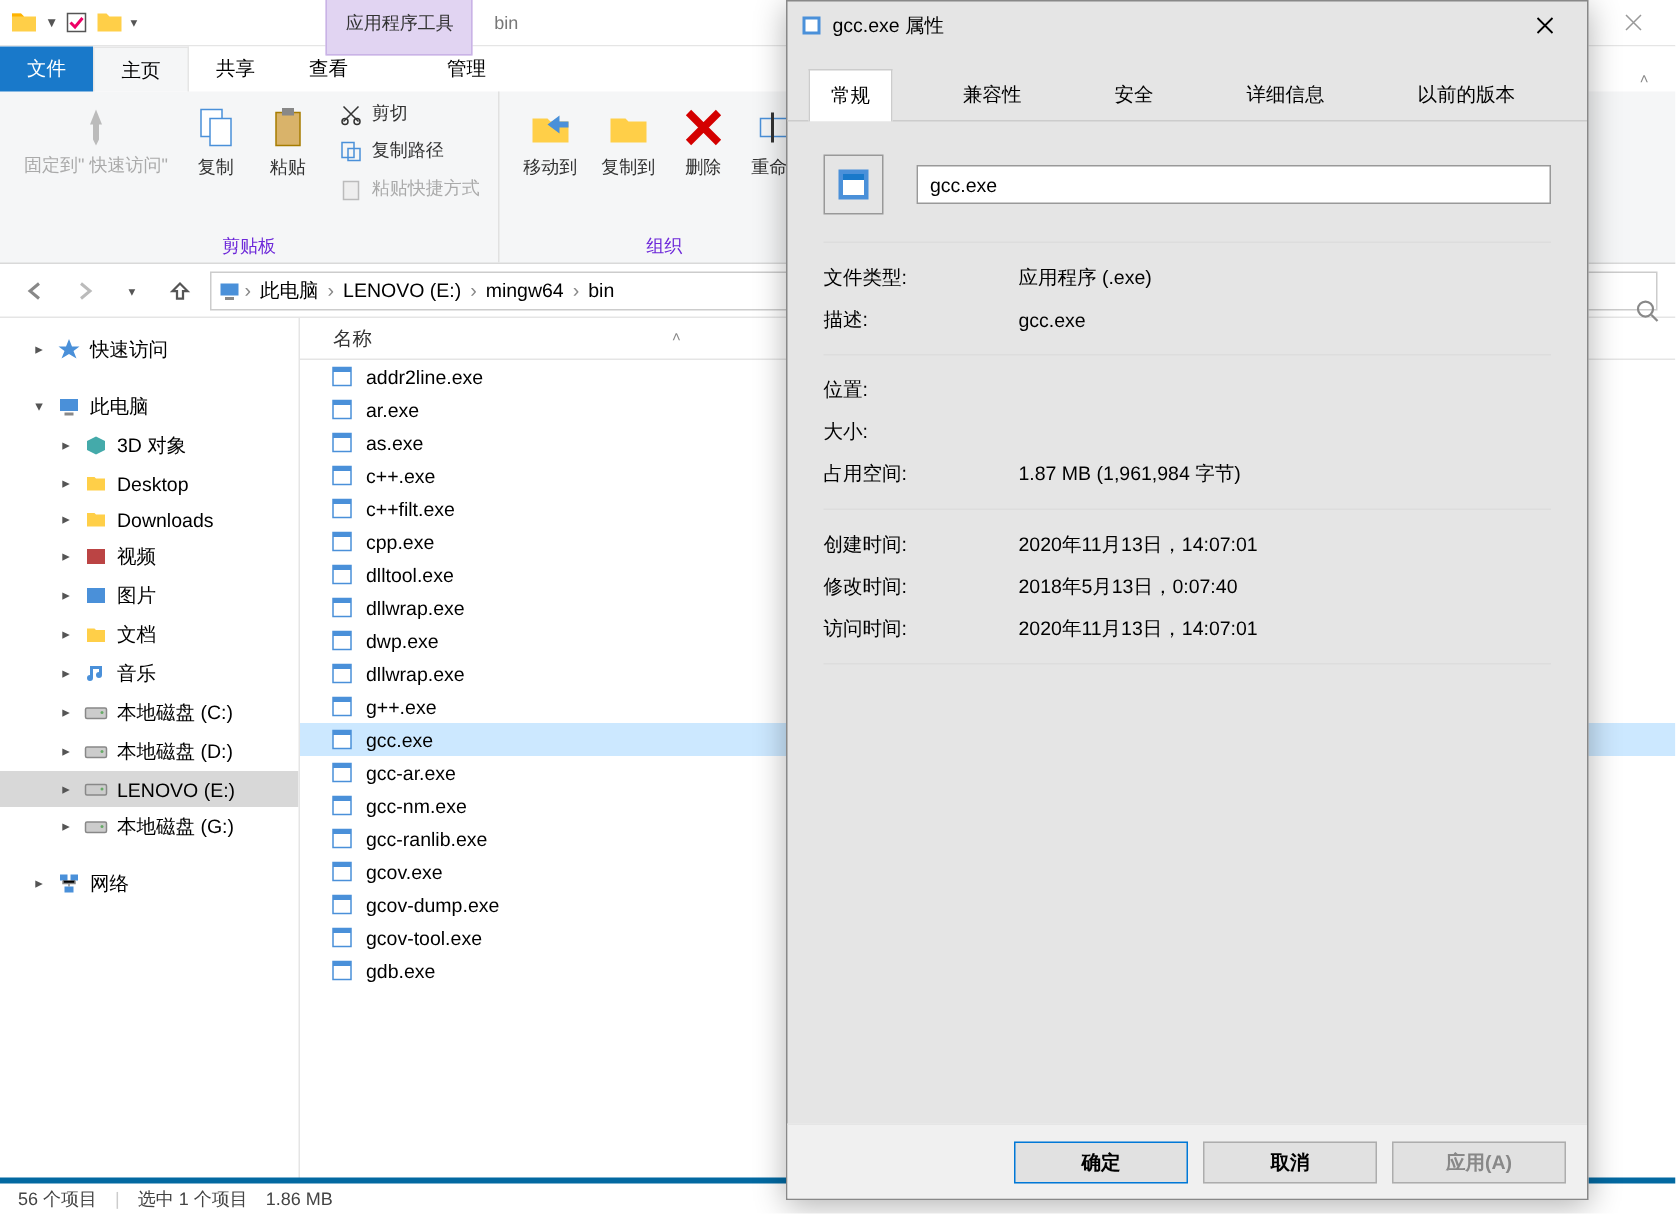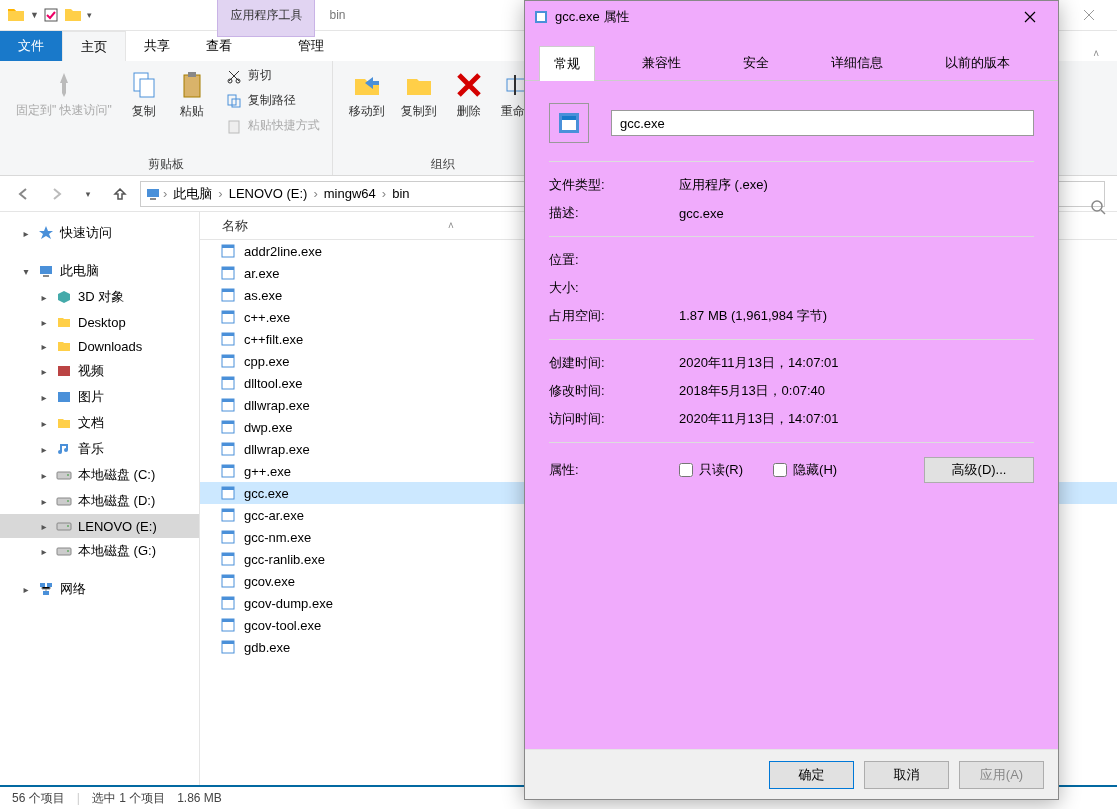--- a/index.html
+++ b/index.html
@@ -16,21 +16,21 @@
 
 .ribbon-tabs { height: 30px; display: flex; align-items: stretch; background: #fff; }
 .ribbon-tab { padding: 0 18px; display: flex; align-items: center; font-size: 13px; cursor: pointer; }
 .ribbon-tab.file { background: #1979ca; color: #fff; }
 .ribbon-tab.active { background: #f5f6f7; border-top: 1px solid #e5e5e5; border-left: 1px solid #e5e5e5; border-right: 1px solid #e5e5e5; }
 
 
 .ribbon { height: 115px; background: #f5f6f7; border-bottom: 1px solid #d9d9d9; display: flex; }
 .ribbon-group { display: flex; flex-direction: column; align-items: center; padding: 4px 8px 2px; border-right: 1px solid #e1e1e1; }
 .ribbon-group .items { display: flex; align-items: flex-start; height: 88px; }
-.ribbon-group .label { font-size: 12px; color: #404040; margin-top: auto; }
+.ribbon-group .label { font-size: 12px; color: #6d28d9; margin-top: auto; }
 .rbtn-v { display: flex; flex-direction: column; align-items: center; padding: 4px 8px; gap: 2px; font-size: 12px; color: #333; }
 .rbtn-v.disabled { color: #aaa; }
 .rbtn-v .ico { width: 32px; height: 32px; }
 .rbtn-side { display: flex; flex-direction: column; justify-content: center; gap: 4px; padding-left: 6px; }
 .rbtn-s { display: flex; align-items: center; gap: 6px; font-size: 12px; color: #333; padding: 2px 4px; }
 .rbtn-s.disabled { color: #aaa; }
 .rbtn-s .ico { width: 16px; height: 16px; }
 
 
 .navbar { height: 36px; display: flex; align-items: center; padding: 4px 12px; gap: 8px; border-bottom: 1px solid #e5e5e5; }
@@ -50,25 +50,25 @@
 .tree-chevron { width: 12px; display: inline-flex; justify-content: center; color: #555; font-size: 10px; }
 .tree-ico { width: 16px; height: 16px; }
 
 .filelist { flex: 1; overflow: hidden; }
 .filelist-header { height: 28px; border-bottom: 1px solid #e5e5e5; display: flex; align-items: center; padding: 0 22px; font-size: 13px; color: #333; }
 .file-row { display: flex; align-items: center; gap: 8px; padding: 3px 20px; font-size: 13px; }
 .file-row.selected { background: #cce8ff; }
 .file-ico { width: 16px; height: 16px; }
 
 
-.statusbar { position: absolute; bottom: 0; left: 0; right: 0; height: 24px; border-top: 2px solid #0369a1; display: flex; align-items: center; padding: 0 12px; font-size: 12px; color: #444; gap: 12px; }
+.statusbar { position: absolute; bottom: 0; left: 0; right: 0; height: 24px; border-top: 4px solid #0369a1; display: flex; align-items: center; padding: 0 12px; font-size: 12px; color: #444; gap: 12px; }
 .statusbar .sep { color: #ccc; }
 
 
-.dialog { position: absolute; top: 0; left: 524px; width: 535px; height: 800px; background: #f0abfc; border: 1px solid #888; box-shadow: 0 4px 20px rgba(0,0,0,0.3); display: flex; flex-direction: column; }
+.dialog { position: absolute; top: 0; left: 524px; width: 535px; height: 800px; background: #e5e5e5; border: 1px solid #888; box-shadow: 0 4px 20px rgba(0,0,0,0.3); display: flex; flex-direction: column; }
 .dlg-title { height: 32px; display: flex; align-items: center; padding: 0 8px; }
 .dlg-title .ico { width: 16px; height: 16px; margin-right: 6px; }
 .dlg-title .txt { font-size: 13px; }
 .dlg-title .close { margin-left: auto; width: 40px; height: 28px; display: flex; align-items: center; justify-content: center; }
 .dlg-tabs { display: flex; border-bottom: 1px solid #ccc; padding: 0 14px 0 14px; margin-top: 12px; gap: 32px; }
 .dlg-tab { padding: 8px 14px; font-size: 13px; border: 1px solid transparent; border-bottom: none; }
 .dlg-tab.active { border-color: #ccc; background: #fff; position: relative; top: 1px; }
 .dlg-body { padding: 22px 24px; flex: 1; }
 .dlg-row { display: flex; align-items: center; margin: 10px 0; font-size: 13px; gap: 20px; }
 .dlg-row .lbl { width: 110px; color: #000; }
@@ -76,21 +76,21 @@
 .dlg-icon-row { display: flex; align-items: center; gap: 22px; margin-bottom: 18px; }
 .dlg-icon-row .ico-box { width: 40px; height: 40px; border: 1px solid #999; display: flex; align-items: center; justify-content: center; }
 .dlg-icon-row input { flex: 1; height: 26px; border: 1px solid #999; padding: 0 8px; font-size: 13px; }
 .dlg-hr { border: none; border-top: 1px solid #ddd; margin: 14px 0; }
 .val .hl { background: #0078d7; color: #fff; padding: 1px 2px; }
 .attr-row { display: flex; align-items: center; gap: 30px; }
 .chk { display: flex; align-items: center; gap: 6px; }
 .chk input { width: 14px; height: 14px; }
 .adv-btn { margin-left: auto; width: 110px; height: 26px; border: 1px solid #adadad; background: #e1e1e1; font-size: 13px; }
 .dlg-btns { height: 50px; display: flex; align-items: center; justify-content: flex-end; gap: 10px; padding: 0 14px; border-top: 1px solid #e5e5e5; background: #f0f0f0; }
-.dlg-btn { width: 85px; height: 28px; border: 1px solid #adadad; background: #e1e1e1; font-size: 13px; }
+.dlg-btn { width: 116px; height: 28px; border: 1px solid #adadad; background: #e1e1e1; font-size: 13px; font-weight: bold; }
 .dlg-btn.primary { border-color: #0078d7; }
 .dlg-btn.disabled { color: #888; }
 .right-search { position: absolute; right: 10px; top: 200px; color: #777; }
 
 svg { display: block; }
 </style>
 </head>
 <body>
 
 <div class="titlebar">
@@ -665,34 +665,20 @@
       </div>
     <div class="dlg-row">
         <span class="lbl">修改时间:</span>
         <span class="val">2018年5月13日，0:07:40</span>
       </div>
     <div class="dlg-row">
         <span class="lbl">访问时间:</span>
         <span class="val">2020年11月13日，14:07:01</span>
       </div>
     <hr class="dlg-hr">
-    <div class="dlg-row">
-      <span class="lbl">属性:</span>
-      <div class="val attr-row">
-        <label class="chk">
-            <input type="checkbox" style="">
-            <span>只读(R)</span>
-          </label>
-        <label class="chk">
-            <input type="checkbox" style="">
-            <span>隐藏(H)</span>
-          </label>
-        <button class="adv-btn">高级(D)...</button>
-      </div>
-    </div>
   </div>
   <div class="dlg-btns">
     <button class="dlg-btn primary">确定</button>
     <button class="dlg-btn">取消</button>
     <button class="dlg-btn disabled">应用(A)</button>
   </div>
 </div>
 
 <div style="position:absolute;right:0;top:0;width:55px;height:30px;">
   <svg width="55" height="30">

